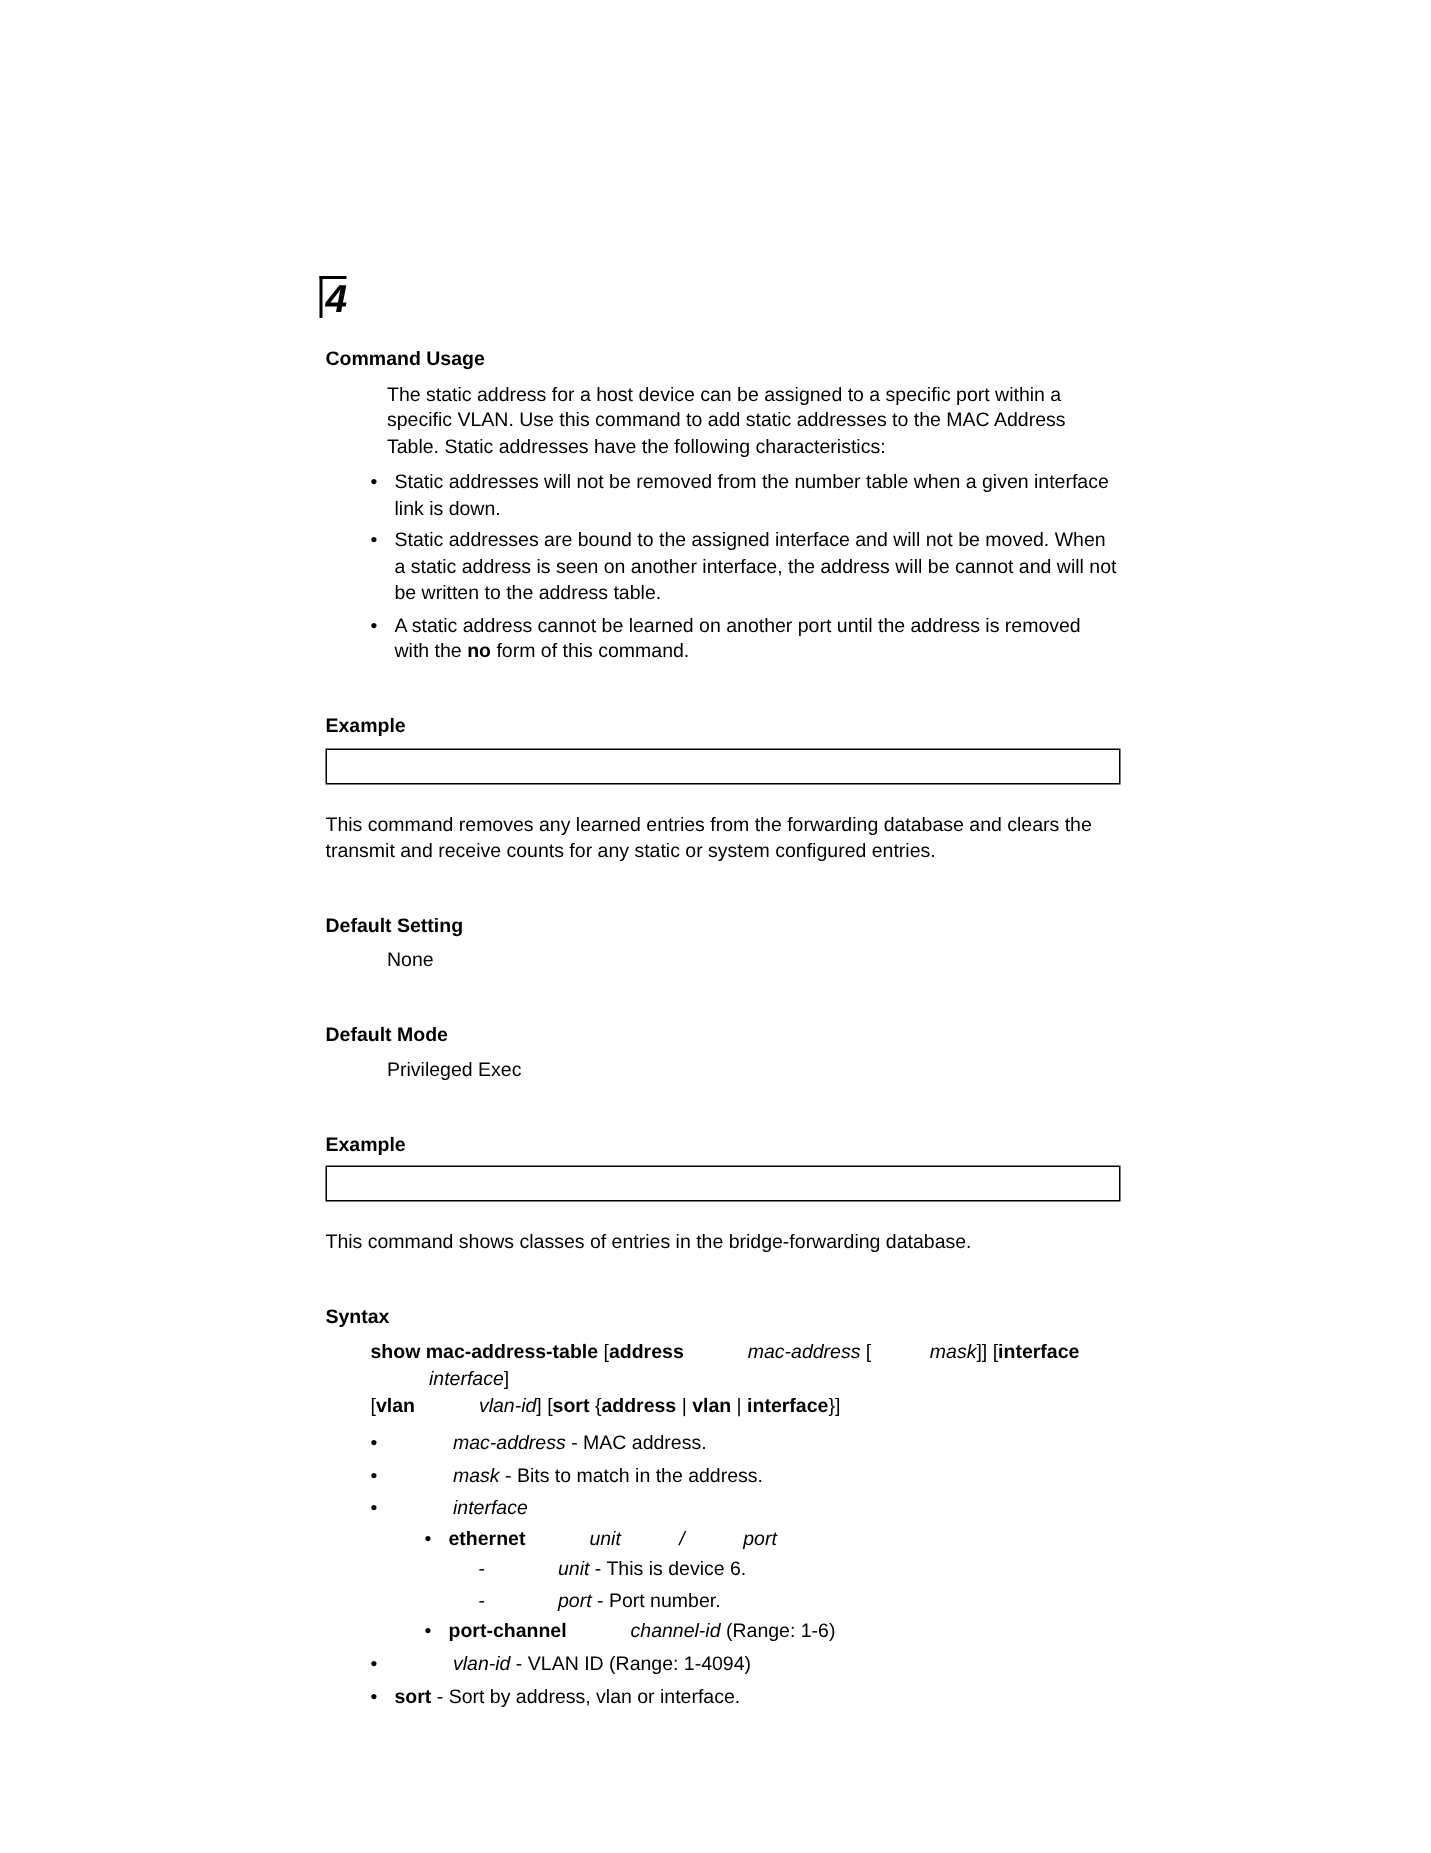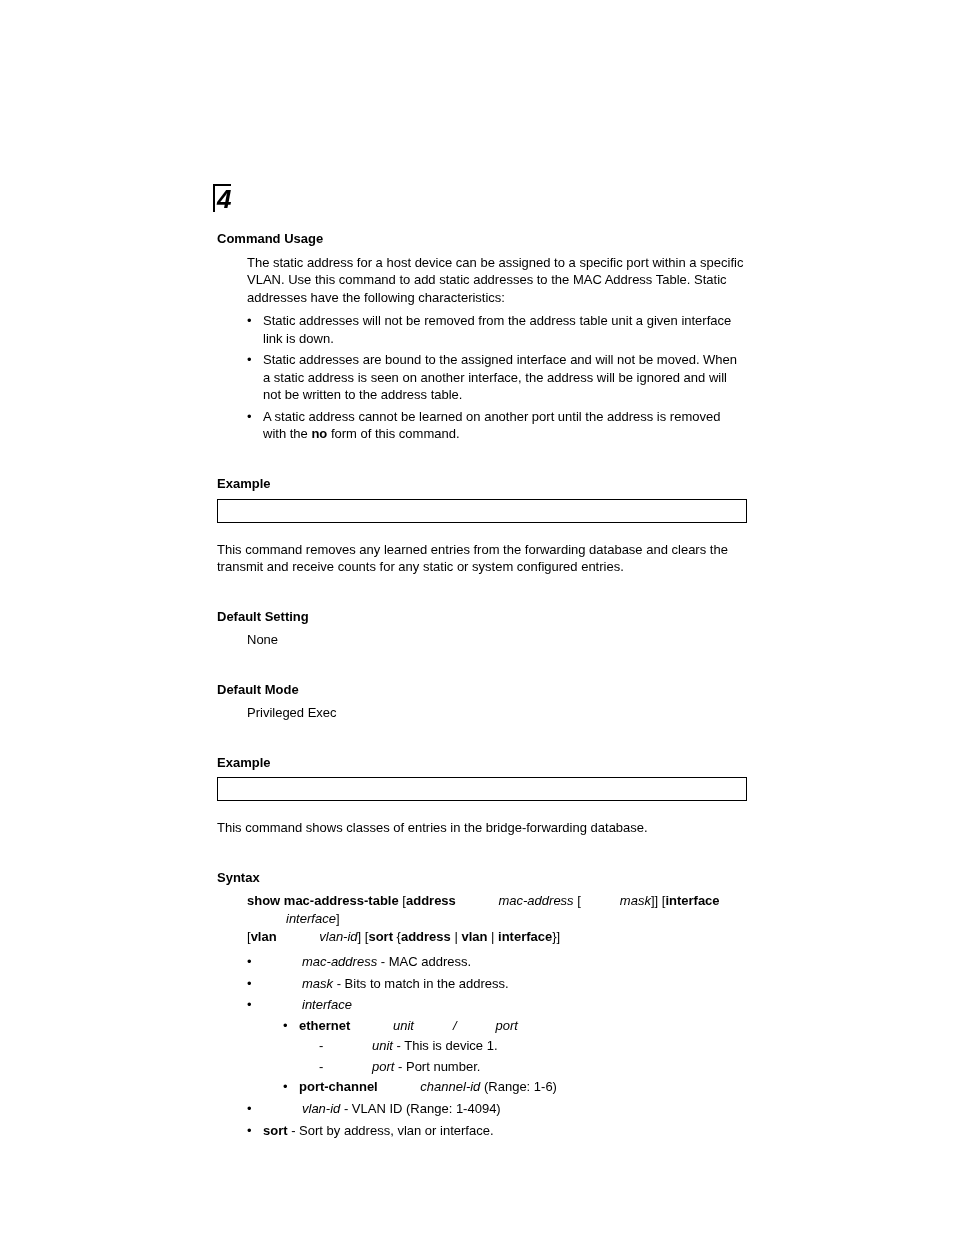--- a/index.html
+++ b/index.html
@@ -32,21 +32,21 @@
     padding-left: 2px;
   }
   .content {
     margin-top: 46px;
   }
   .h-bold {
     font-weight: bold;
     margin-top: 32px;
     margin-bottom: 6px;
   }
-  .indent1 { margin-left: 30px; }
+  .indent1 { margin-left: 41px; }
   .para { margin-bottom: 6px; }
   ul.bullets {
     list-style: none;
     padding: 0;
     margin: 4px 0 6px 30px;
   }
   ul.bullets > li {
     position: relative;
     padding-left: 16px;
     margin-bottom: 4px;
@@ -106,22 +106,22 @@
 <body>
 
 <div class="page">
   <div class="chapnum">4</div>
 
   <div class="content">
 
     <div class="h-bold">Command Usage</div>
     <div class="indent1 para">The static address for a host device can be assigned to a specific port within a specific VLAN. Use this command to add static addresses to the MAC Address Table. Static addresses have the following characteristics:</div>
     <ul class="bullets">
-      <li>Static addresses will not be removed from the address table unit a given interface link is down.</li>
-      <li>Static addresses are bound to the assigned interface and will not be moved. When a static address is seen on another interface, the address will be ignored and will not be written to the address table.</li>
+      <li>Static addresses will not be removed from the number table when a given interface link is down.</li>
+      <li>Static addresses are bound to the assigned interface and will not be moved. When a static address is seen on another interface, the address will be cannot and will not be written to the address table.</li>
       <li><span>A static address cannot be learned on another port until the address is removed with the </span><span class="b">no</span><span> form of this command.</span></li>
     </ul>
 
     <div class="h-bold">Example</div>
     <div class="codebox"></div>
 
     <div class="para">This command removes any learned entries from the forwarding database and clears the transmit and receive counts for any static or system configured entries.</div>
 
     <div class="h-bold">Default Setting</div>
     <div class="indent1 para">None</div>
@@ -147,21 +147,21 @@
       <span> {</span><span class="b">address</span><span> | </span><span class="b">vlan</span><span> | </span><span class="b">interface</span><span>}]</span>
     </div>
 
     <ul class="bullets syntax-list">
       <li><span class="i">mac-address</span><span> - MAC address.</span></li>
       <li><span class="i">mask</span><span> - Bits to match in the address.</span></li>
       <li><span class="i">interface</span>
         <ul class="nested">
           <li><span class="b">ethernet</span> <span class="i">unit</span><span class="i">/</span><span class="i">port</span>
             <ul class="dashed">
-              <li><span class="i">unit</span><span> - This is device 1.</span></li>
+              <li><span class="i">unit</span><span> - This is device 6.</span></li>
               <li><span class="i">port</span><span> - Port number.</span></li>
             </ul>
           </li>
           <li><span class="b">port-channel</span> <span class="i">channel-id</span><span> (Range: 1-6)</span></li>
         </ul>
       </li>
       <li><span class="i">vlan-id</span><span> - VLAN ID (Range: 1-4094)</span></li>
       <li><span class="b">sort</span><span> - Sort by address, vlan or interface.</span></li>
     </ul>
 

